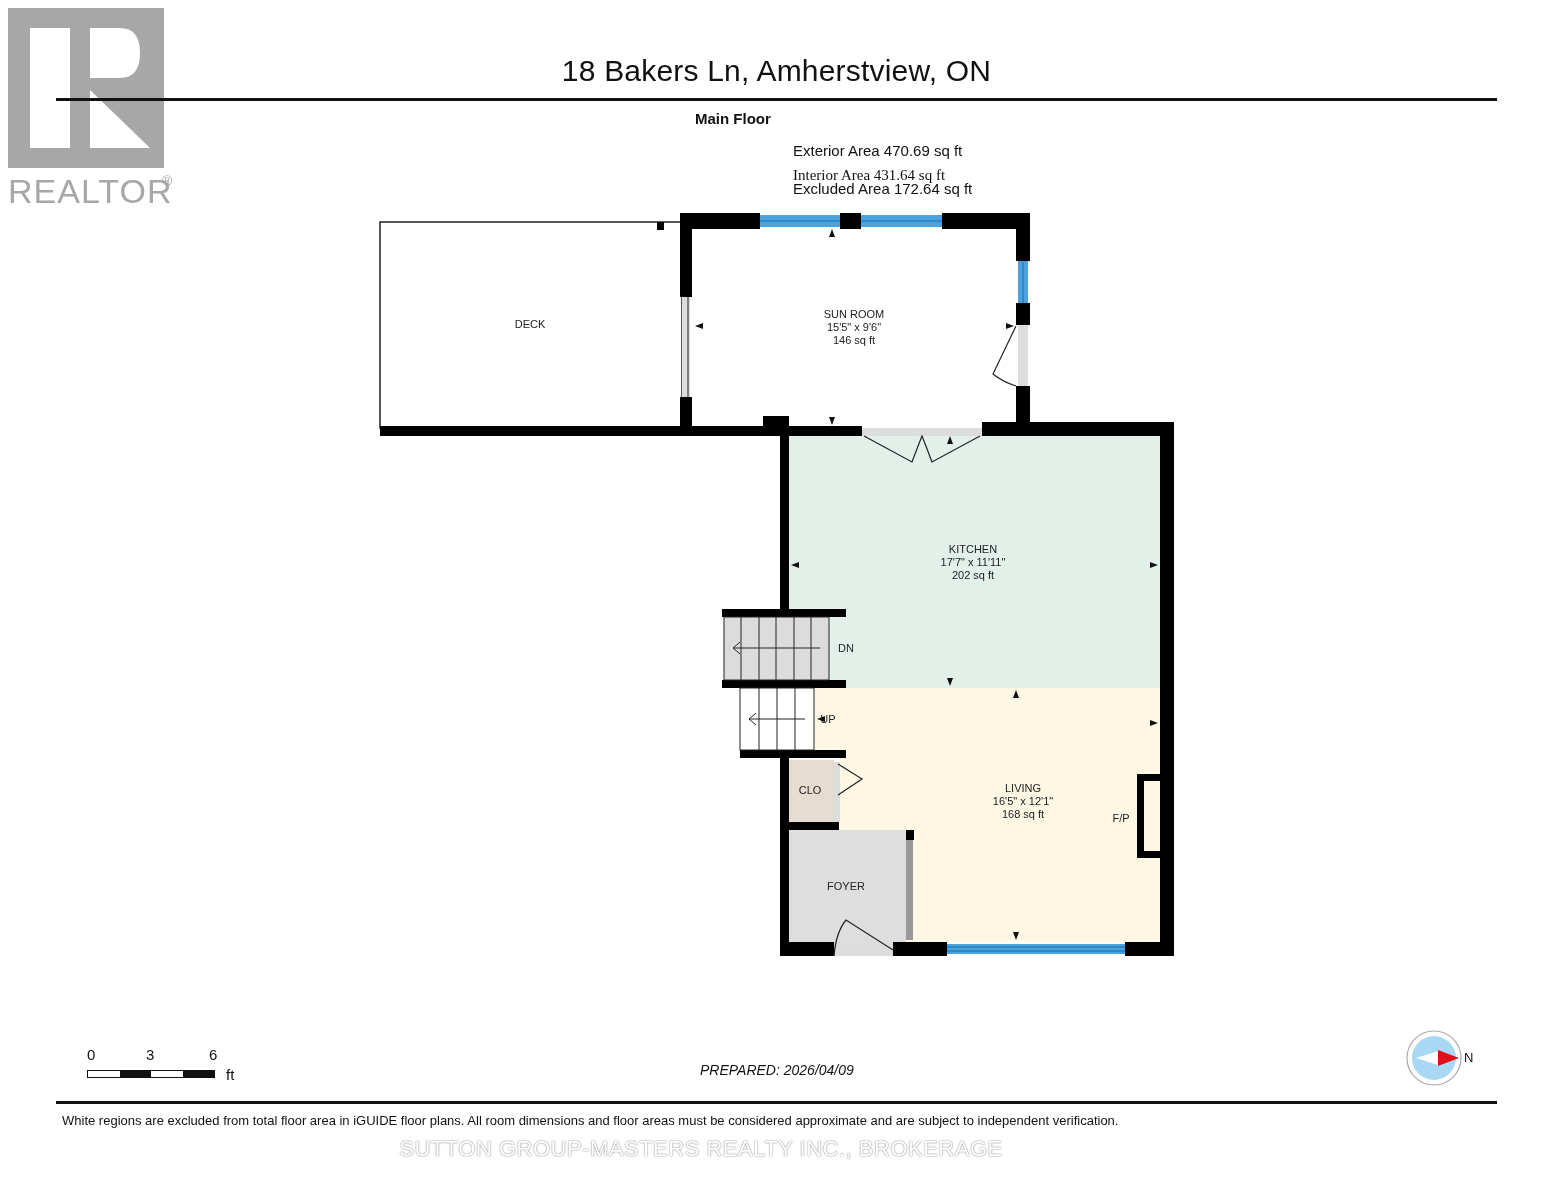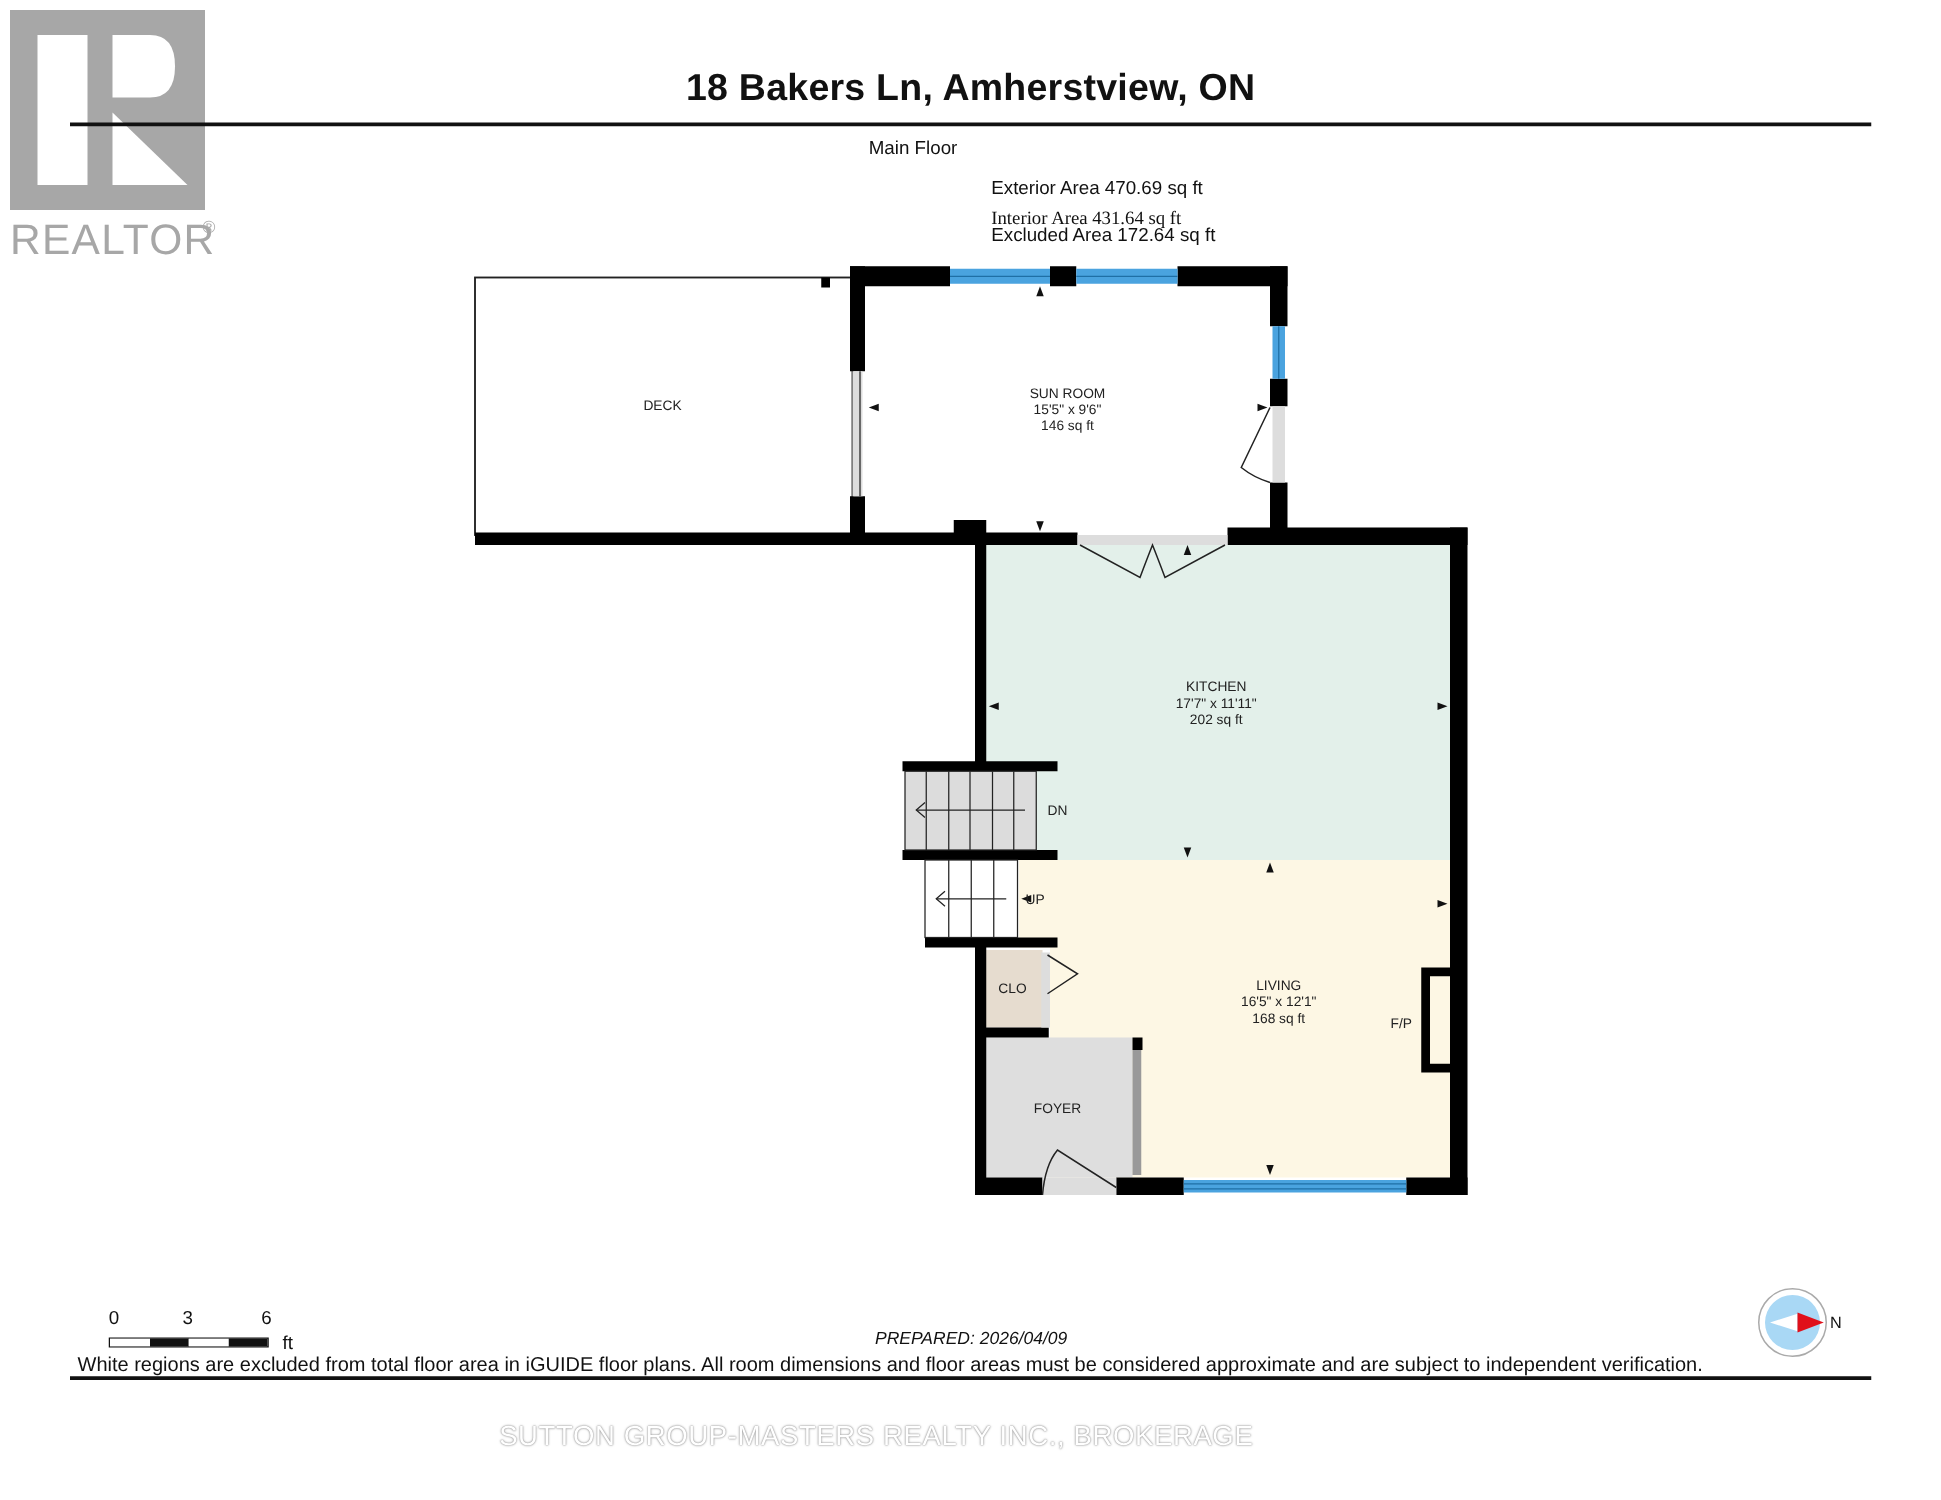--- a/index.html
+++ b/index.html
@@ -1,29 +1,29 @@
 <!DOCTYPE html>
 <html><head>
 <meta charset="utf-8">
 <style>
   html, body { margin:0; padding:0; background:#ffffff; }
   body { width:1553px; height:1200px; position:relative; overflow:hidden; font-family:"Liberation Sans", sans-serif; color:#111; }
   .abs { position:absolute; }
   #logo { left:8px; top:8px; width:172px; height:205px; }
-  #title { left:0; width:1553px; top:54px; text-align:center; font-size:30px; font-weight:bold; letter-spacing:0.2px; }
+  #title { left:0; width:1553px; top:54px; text-align:center; font-size:30px; font-weight:normal; letter-spacing:0.2px; }
   .hr { position:absolute; left:56px; width:1441px; height:3px; background:#111; }
-  #floor-label { left:695px; top:110px; font-size:15px; font-weight:normal; }
+  #floor-label { left:695px; top:110px; font-size:15px; font-weight:bold; }
   .area-line { left:793px; font-size:15px;margin-top:32px; }
   #plan { left:0; top:0; width:1553px; height:1200px; }
   .room-label { font-family:"Liberation Sans", sans-serif; font-size:11px; fill:#222; text-anchor:middle; }
   #scale { left:85px; top:1046px; width:170px; height:40px; }
   .scale-num { position:absolute; top:0; font-size:15px; }
   #prepared { left:700px; top:1062px; font-size:14px;font-style:italic; }
   #compass { left:1404px; top:1030px; width:80px; height:56px; }
-  #disclaimer { left:62px; top:1084px; font-size:16px; }
+  #disclaimer { left:62px; top:1113px; font-size:13px; }
   #brokerage { left:0; width:1402px; top:1136px; text-align:center; font-size:22px; color:#fff; letter-spacing:0.5px;
                text-shadow:0 0 2px #999, 0 0 1px #888; }
 </style>
 </head>
 <body>
 
 <div id="logo" class="abs">
   <svg width="172" height="205" viewBox="0 0 172 205">
     <rect x="0" y="0" width="156" height="160" fill="#a7a7a7"></rect>
     <rect x="22" y="20" width="40" height="120" fill="#fff"></rect>

